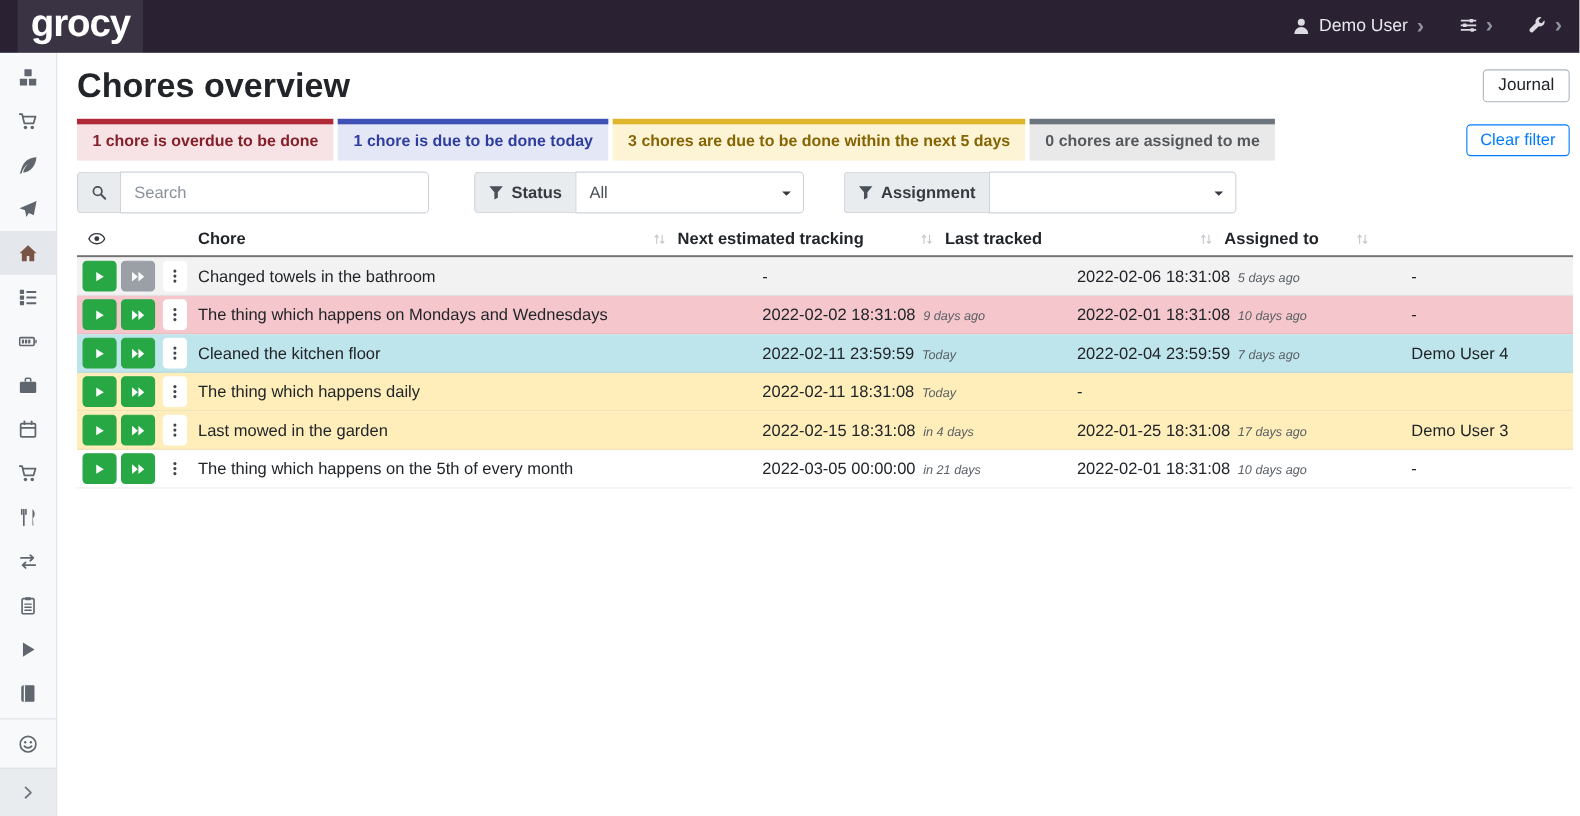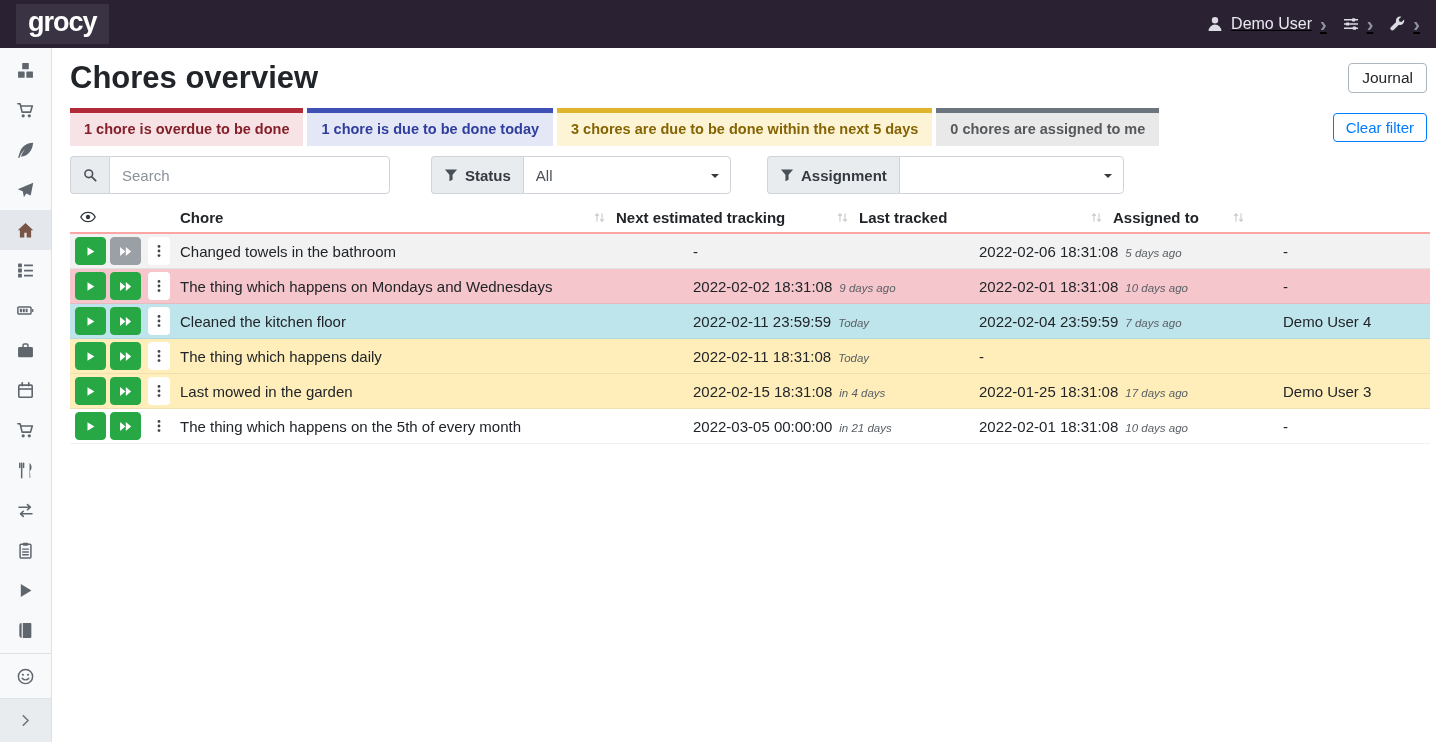--- a/index.html
+++ b/index.html
@@ -3,23 +3,23 @@
 <meta charset="utf-8">
 <style>
   * { margin:0; padding:0; box-sizing:border-box; }
   html,body { background:#fff; }
   body { font-family:"Liberation Sans", sans-serif; width:1436px; height:742px; overflow:hidden; }
   #app { position:relative; width:1436px; height:742px; background:#fff; }
 
   
   .navbar { position:absolute; top:0; left:0; right:0; height:48px; background:var(--navbar-bg,#2a2233);
             display:flex; align-items:center; padding:0 16px; z-index:5; }
-  .logo { background:rgba(255,255,255,.08); color:#fff; font-weight:bold; font-size:27px; letter-spacing:-1px;
+  .logo { background:rgba(255,255,255,.08); color:#fff; font-weight:bold; font-size:35px; letter-spacing:-1px;
           padding:2px 12px 6px; line-height:1.2; cursor:pointer; }
-  .nav-right { margin-left:auto; display:flex; align-items:center; gap:16px;text-decoration:underline; }
+  .nav-right { margin-left:auto; display:flex; align-items:flex-start; gap:32px; }
   .nav-group { display:flex; align-items:center; gap:8px; color:#dcdae2; cursor:pointer; }
   .nav-group svg { width:16px; height:16px; display:block; }
   .nav-label { font-size:16px; color:#e9e8ee; }
   .nav-chevron { color:#8f94a0; font-size:20px; line-height:14px; font-weight:bold; }
 
   
   .sidebar { position:absolute; top:48px; left:0; width:52px; bottom:0; background:var(--sidebar-bg,#f8f9fa);
              border-right:1px solid #dee2e6; display:flex; flex-direction:column; }
   .side-nav { display:flex; flex-direction:column; padding-top:2px; }
   .side-item { height:40px; display:flex; align-items:center; justify-content:center;
@@ -65,21 +65,21 @@
               font-family:inherit; font-size:15px; color:#4d7c0f; outline:none; }
   .ig-input::placeholder { color:#8a9199; }
   .ig-select { position:relative; flex:1; background:#fff; border:1px solid #ced4da; border-radius:0 4px 4px 0;
                display:flex; align-items:center; padding:0 26px 0 12px; font-size:15px; color:#495057; cursor:pointer; }
   .ig-select::after { content:""; position:absolute; right:11px; top:50%; margin-top:-1px;
                       border:4px solid transparent; border-top-color:#343a40; }
 
   
   .table { margin-top:8px; width:100%; }
   .thead { display:grid; grid-template-columns:108px 436px 243px 254px 142px 1fr; align-items:center;
-           height:32px; border-bottom:2px solid #fca5a5; }
+           height:32px; border-bottom:2px solid #737373; }
   .th { display:flex; align-items:center; justify-content:space-between; padding:0 8px 0 2px;
         font-size:15px; font-weight:bold; color:#212529; cursor:pointer; overflow:hidden; white-space:nowrap; }
   .th-eye { padding-left:10px; cursor:pointer; }
   .th-eye svg { width:16px; height:16px; color:#343a40; display:block; }
   .sort-icon { width:13px; height:13px; color:#c3c9ce; flex:none; display:block; }
 
   .trow { display:grid; grid-template-columns:108px 513px 286px 304px 1fr; align-items:center; height:35px;
           border-bottom:1px solid rgba(33,37,41,.07); background:#fff; }
   .row-stripe  { background:var(--row-stripe,#f2f2f2); }
   .row-overdue { background:var(--row-overdue,#f5c6cb); }

